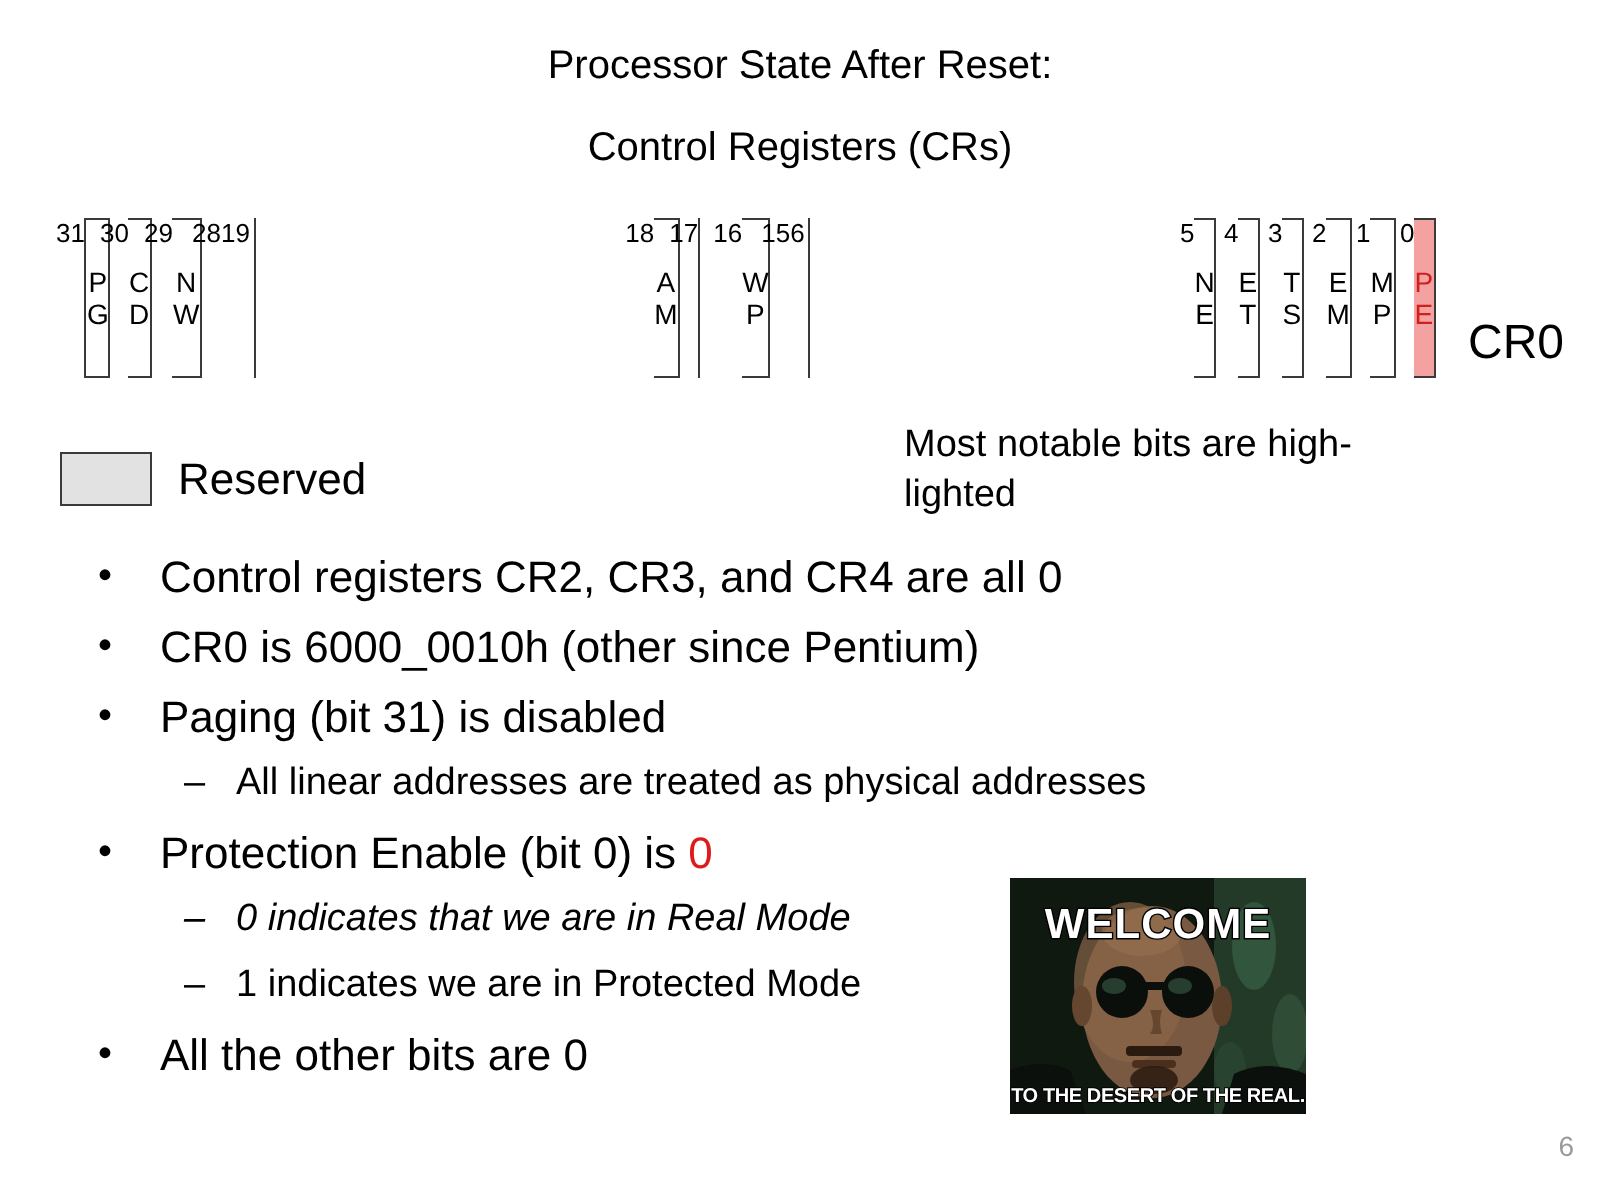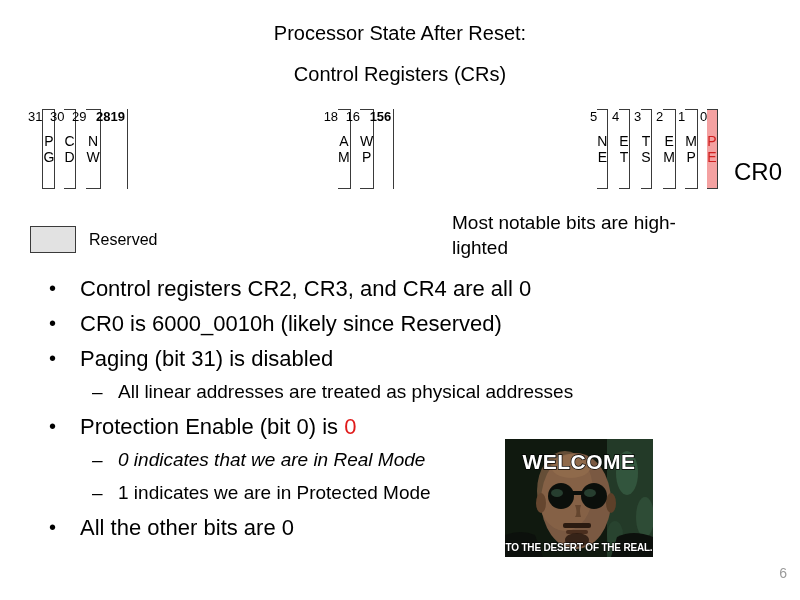--- a/index.html
+++ b/index.html
@@ -20,35 +20,35 @@
   
   .title { position:absolute; top:13px; left:0; width:100%; text-align:center; font-size:20px; line-height:41px; }
 
   
   .register { position:absolute; left:28px; top:109px; width:694px; }
   .register-row { display:flex; width:100%; }
   .seg { display:flex; flex-direction:row; }
   .seg.narrow { flex:0 0 22px; width:22px; }
   .seg.wide { flex:1 1 auto; }
   .bitnum { height:18px; font-size:13px; line-height:16px; text-align:center; color:#000; }
-  .bitnum.split { display:flex; justify-content:space-between; padding:0 2px;font-weight:bold; }
+  .bitnum.split { display:flex; justify-content:space-between; padding:0 2px; }
   .cell {
     height:80px; background:#fff; border:1px solid var(--border); border-left:none;
     display:flex; align-items:center; justify-content:center;
     font-size:14px; line-height:16px; white-space:pre-line; text-align:center;
   }
   .seg:first-child .cell { border-left:1px solid var(--border); }
   .cell.reserved { background:var(--reserved_fill); }
   .cell.hl { background:var(--highlight_fill); color:var(--highlight_text); }
   .cr0-label { position:absolute; left:734px; top:158px; font-size:24px; }
 
   
   .legend { position:absolute; left:30px; top:226px; display:flex; align-items:center; }
   .legend-swatch { width:46px; height:27px; background:var(--reserved_fill); border:1px solid var(--border); }
-  .legend-label { font-size:16px; margin-left:13px; }
+  .legend-label { font-size:22px; margin-left:13px; }
   .note { position:absolute; left:452px; top:210px; font-size:19px; line-height:25px; white-space:pre-line; }
 
   
   .bullets { position:absolute; left:42px; top:275px; width:640px; }
   .li { position:relative; }
   .li1 { font-size:22px; line-height:28px; margin-bottom:7px; padding-left:38px; }
   .li2 { font-size:19px; line-height:24px; margin-bottom:9px; padding-left:76px; }
   .li1 > .marker { position:absolute; left:7px; top:-1px; font-size:20px; }
   .li2 > .marker { position:absolute; left:50px; top:0; }
   .italic { font-style:italic; }
@@ -99,20 +99,24 @@
         </div>
         <div class="cell reserved"></div>
       </div>
 
       <div class="seg narrow">
         <div class="bitnum">18</div>
         <div class="cell">A
 M</div>
       </div>
 
+      <div class="seg narrow">
+        <div class="bitnum">17</div>
+        <div class="cell reserved"></div>
+      </div>
 
       <div class="seg narrow">
         <div class="bitnum">16</div>
         <div class="cell">W
 P</div>
       </div>
 
       <div class="seg wide">
         <div class="bitnum split">
           <span>15</span>
@@ -171,21 +175,21 @@
 
   <div class="bullets">
 
     <div class="li li1">
       <span class="marker">•</span>
       <span>Control registers CR2, CR3, and CR4 are all 0</span>
     </div>
 
     <div class="li li1">
       <span class="marker">•</span>
-      <span>CR0 is 6000_0010h (likely since Reserved)</span>
+      <span>CR0 is 6000_0010h (other since Pentium)</span>
     </div>
 
     <div class="li li1">
       <span class="marker">•</span>
       <span>Paging (bit 31) is disabled</span>
     </div>
 
     <div class="li li2">
       <span class="marker">–</span>
       <span>All linear addresses are treated as physical addresses</span>

